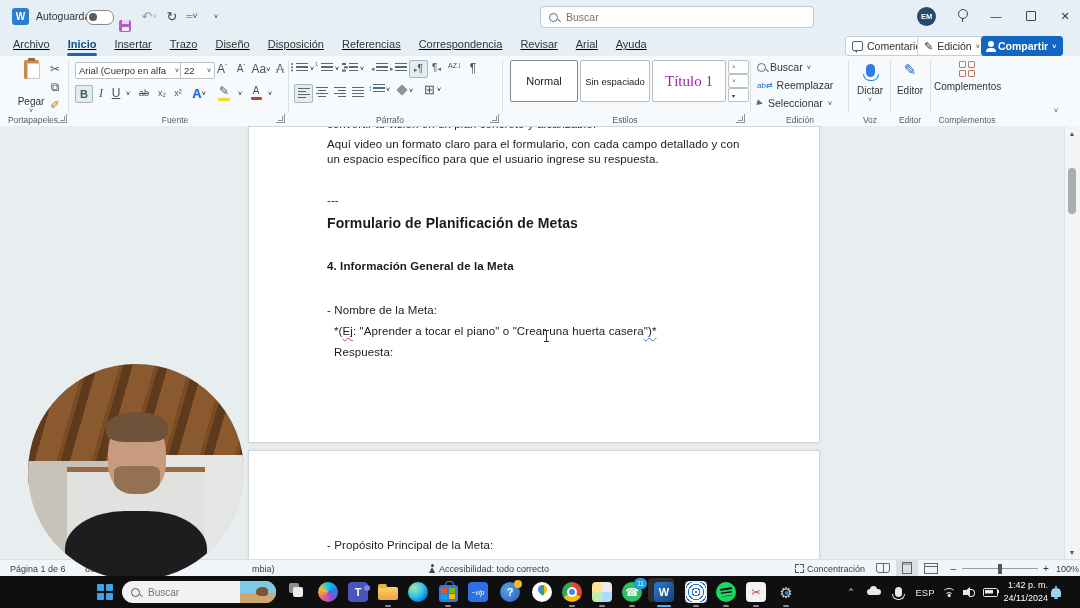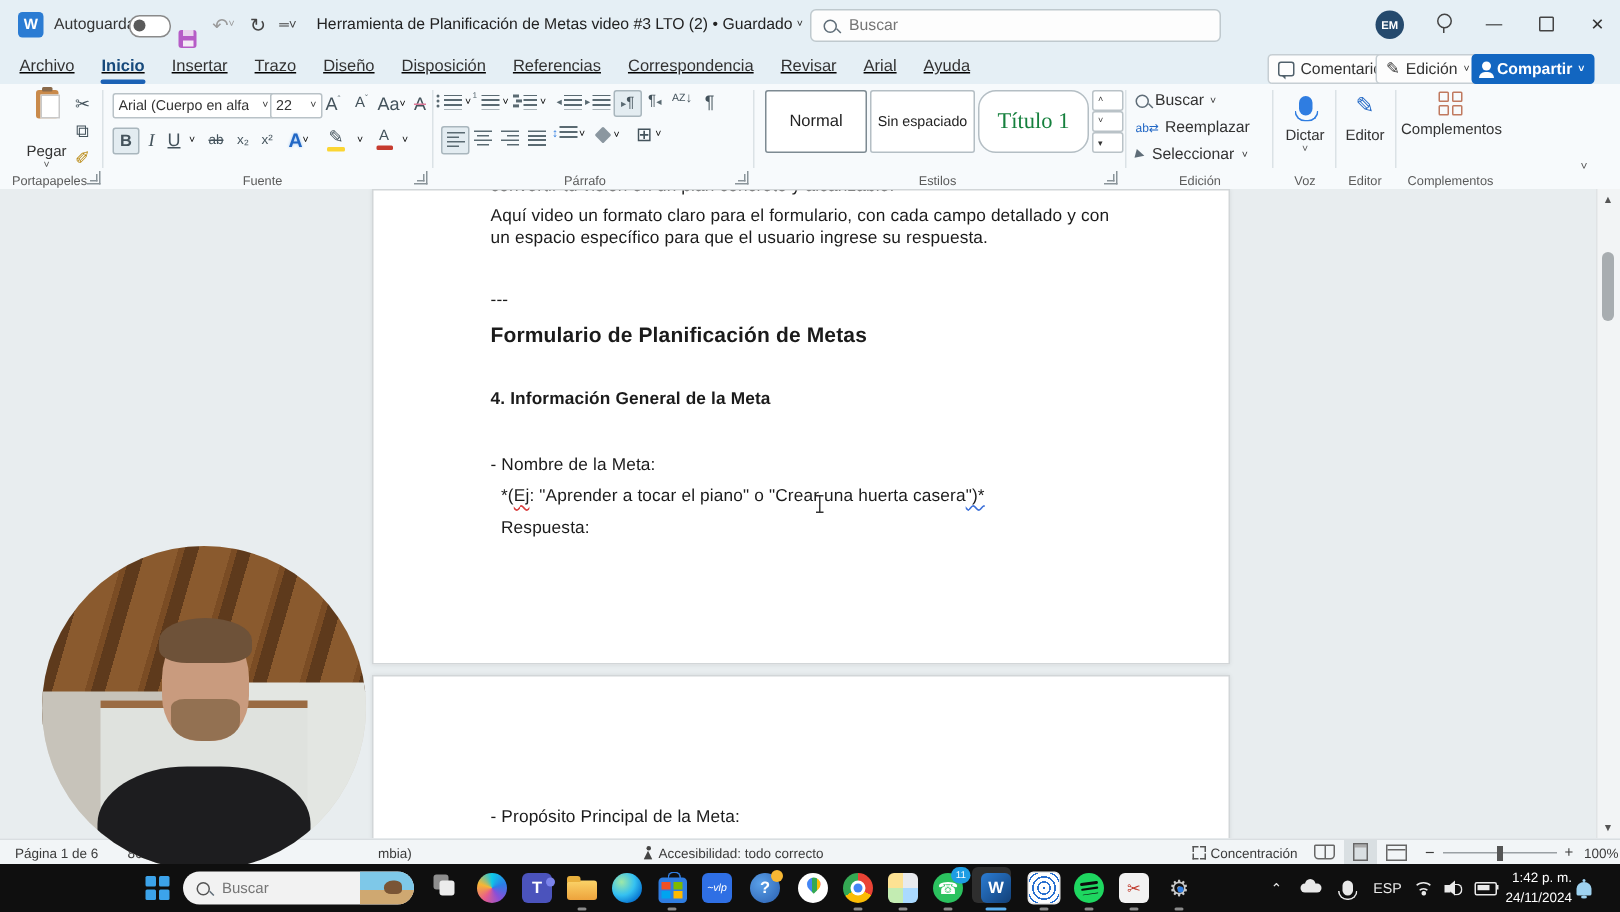--- a/index.html
+++ b/index.html
@@ -190,21 +190,21 @@
     <div class="abs autosave fx">Autoguardado</div>
     <div class="abs toggle">
         <span class="knob"></span>
       </div>
     <div class="abs qat fx" style="left:119px;top:10px;">
         <span class="floppy"></span>
       </div>
     <div class="abs qat ctr" style="left:139px;width:20px;color:#9a9a9a;">↶<span class="chev" style="color:#9a9a9a;">˅</span></div>
     <div class="abs qat ctr" style="left:163px;width:18px;">↻</div>
     <div class="abs qat ctr" style="left:184px;width:16px;font-size:9px;">═˅</div>
-    <div class="abs doctitle fx" style="left:211px;"><span>Herramienta de Planificación de Metas video #3 LTO (2) • Guardado</span>&nbsp;<span class="chev">˅</span></div>
+    <div class="abs doctitle fx" style="left:211px;">&nbsp;<span class="chev">˅</span></div>
     <div class="abs tsearch fx" style="gap:6px;padding:0 8px;">
       <span class="mag"></span>
       <input readonly="" placeholder="Buscar" style="">
     </div>
     <div class="abs avatar ctr">EM</div>
     <div class="abs pin"></div>
     <div class="abs winbtn ctr" style="left:981px;">—</div>
     <div class="abs winbtn ctr" style="left:1016px;">
         <span style="width:8px;height:8px;border:1.2px solid #444;border-radius:1px;"></span>
       </div>
@@ -384,21 +384,21 @@
     <div class="abs fx" style="left:424px;top:27px;gap:2px;">
         <span class="rbtn" style="font-size:13px;">⊞</span>
         <span class="chev">˅</span>
       </div>
     <div class="glabel" style="left:300px;width:180px;">Párrafo</div>
     <div class="launch" style="left:490px;"></div>
     <div class="gsep" style="left:502px;"></div>
 
     <div class="abs stylecard ctr" style="left:510px;top:4px;width:66px;height:40px;border:1.6px solid #7d8a92;font-size:11px;color:#222;">Normal</div>
     <div class="abs stylecard ctr" style="left:580px;top:4px;width:68px;height:40px;font-size:9.5px;color:#222;">Sin espaciado</div>
-    <div class="abs stylecard ctr" style="left:652px;top:4px;width:72px;height:40px;font-size:15px;color:#15803d;font-family:'Liberation Serif',serif;border-radius:12px;">Título 1</div>
+    <div class="abs stylecard ctr" style="left:652px;top:4px;width:72px;height:40px;font-size:15px;color:#a21caf;font-family:'Liberation Serif',serif;">Título 1</div>
     <div class="abs ctr combo" style="left:728px;top:4px;width:13px;height:12px;font-size:6px;">˄</div>
     <div class="abs ctr combo" style="left:728px;top:18px;width:13px;height:12px;font-size:6px;">˅</div>
     <div class="abs ctr combo" style="left:728px;top:32px;width:13px;height:12px;font-size:6px;">▾</div>
     <div class="glabel" style="left:560px;width:130px;">Estilos</div>
     <div class="launch" style="left:736px;"></div>
     <div class="gsep" style="left:750px;"></div>
 
     <div class="abs fx" style="left:757px;top:5px;gap:4px;font-size:10.5px;color:#333;">
         <span class="mag"></span>
         <span>Buscar</span>

